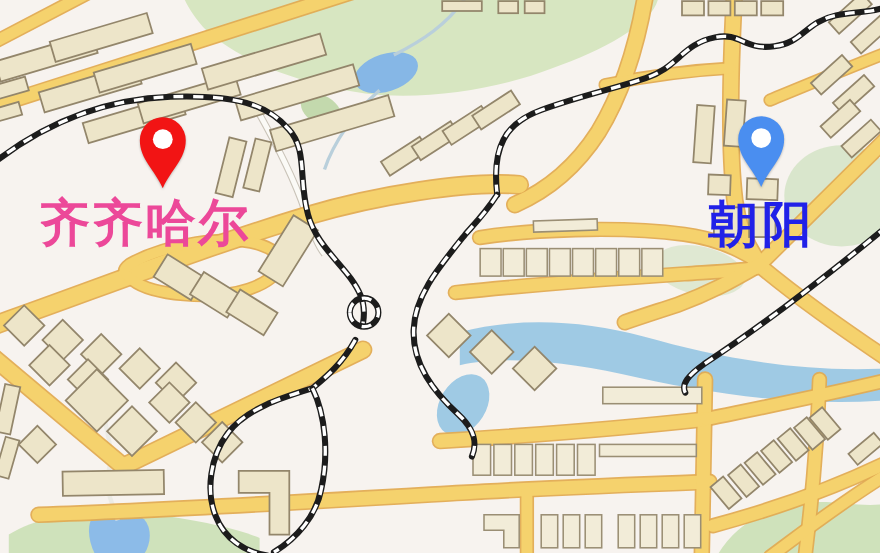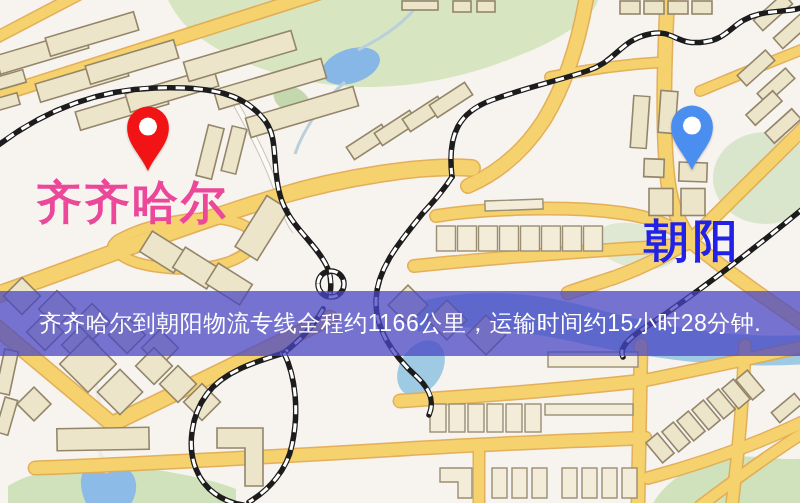--- a/index.html
+++ b/index.html
@@ -13,21 +13,21 @@
   .kw{fill:none;stroke:#ffffff;stroke-width:3;stroke-dasharray:9 9;stroke-linecap:butt;}
   .bld{fill:#ede5c9;stroke:#93866b;stroke-width:1.6;}
   .bld2{fill:#f2ecd8;stroke:#9a8e74;stroke-width:1.4;}
   
   .pin{position:absolute;width:58px;height:74px;}
   .pin svg{display:block;width:100%;height:100%;filter:drop-shadow(0 1px 1px rgba(0,0,0,.25));}
   .pin-origin{left:119px;top:99px;}
   .pin-dest{left:663px;top:98px;}
   .city-label{position:absolute;font-weight:700;white-space:nowrap;line-height:1;}
   .label-origin{left:36px;top:179px;font-size:46px;letter-spacing:2px;color:#ec4899;}
-  .label-dest{left:644px;top:181px;font-size:45px;letter-spacing:4px;color:#2121e8;margin-top:37px;}
+  .label-dest{left:644px;top:181px;font-size:45px;letter-spacing:4px;color:#2121e8;}
   
   .banner{position:absolute;left:0;top:291px;width:800px;height:65px;
           background:rgba(72,70,196,0.74);display:flex;align-items:center;justify-content:center;}
   .banner span{color:#ffffff;font-size:23px;letter-spacing:0.5px;white-space:nowrap;}
 </style>
 </head>
 <body>
 
 <div class="stage">
 
@@ -263,17 +263,14 @@
   <div class="city-label label-origin">齐齐哈尔</div>
 
   <div class="pin pin-dest">
     <svg viewBox="0 0 60 78">
       <path d="M30 76 C22 58 8 48 8 30 A22 22 0 1 1 52 30 C52 48 38 58 30 76 Z" fill="#4a8ef0"></path>
       <circle cx="30" cy="29" r="9.5" fill="#ffffff"></circle>
     </svg>
   </div>
   <div class="city-label label-dest">朝阳</div>
 
-  <div class="banner">
-    <span>齐齐哈尔到朝阳物流专线全程约1166公里，运输时间约15小时28分钟.</span>
-  </div>
 
 </div>
 
 </body></html>

